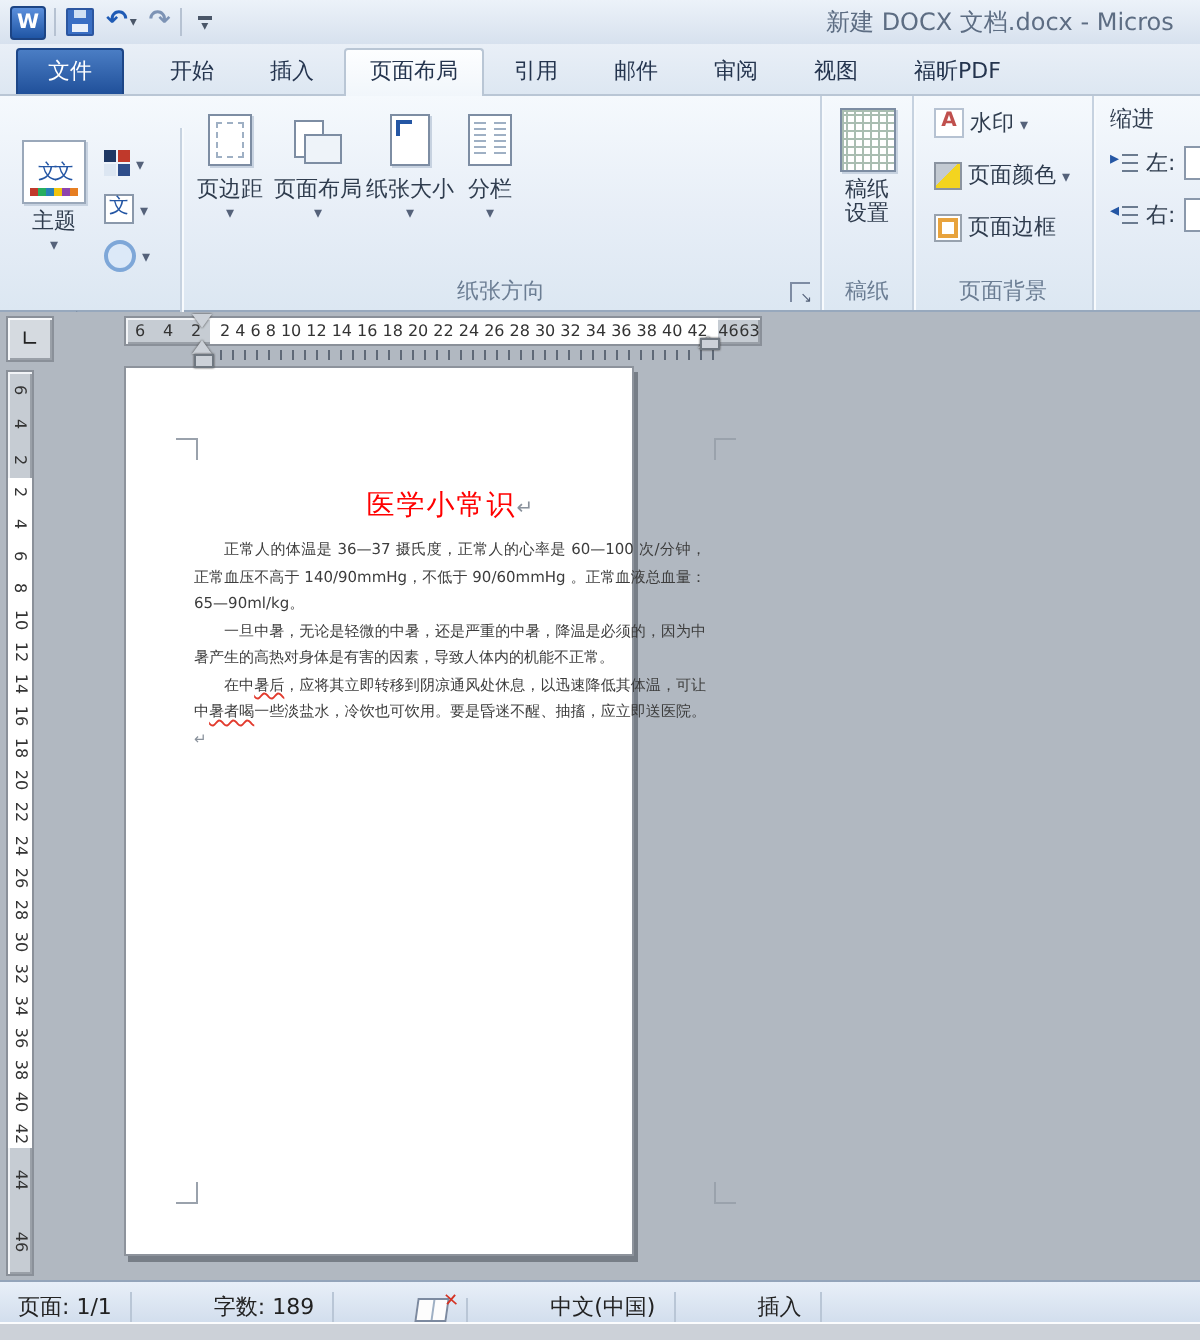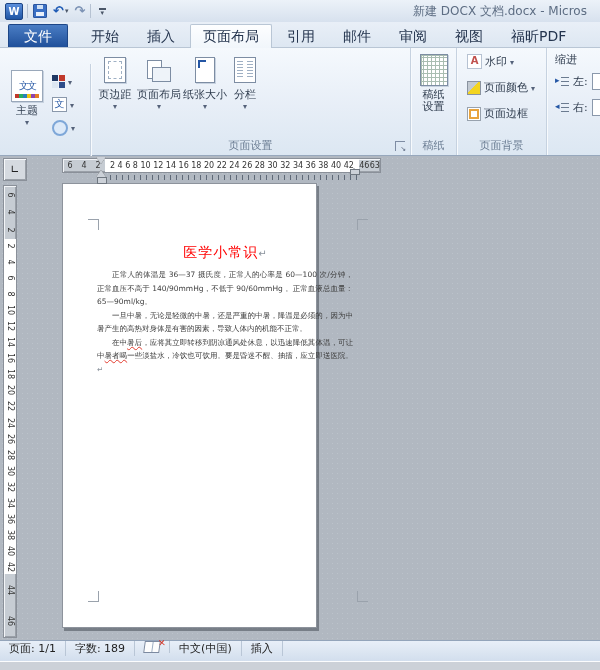--- a/index.html
+++ b/index.html
@@ -24,21 +24,21 @@
   .mini-caret::after{content:"▾";font-size:7px;color:#4a5668;margin-left:1px;}
   .qat-more{display:flex;flex-direction:column;align-items:center;width:12px;}
   .qat-more::before{content:"";width:7px;border-top:2px solid #4a5668;margin-bottom:1px;}
   .qat-more::after{content:"▾";font-size:7px;color:#4a5668;line-height:4px;}
   .wintitle{position:absolute;left:413px;top:3px;white-space:nowrap;font-size:12px;color:#5d6d83;}
 
   
   .tabrow{position:absolute;top:22px;left:0;right:0;height:26px;
     background:linear-gradient(#e9eff7,#dde7f2);border-bottom:1px solid #b9c6d5;
     display:flex;align-items:flex-end;padding-left:8px;box-sizing:border-box;}
-  .tab{height:22px;line-height:22px;padding:0 12px;margin-right:2px;font-size:14px;color:#253activ formal550;
+  .tab{height:22px;line-height:22px;padding:0 12px;margin-right:2px;font-size:11px;color:#253activ formal550;
     color:#24344e;border:1px solid transparent;border-bottom:none;border-radius:2px 2px 0 0;}
   .tab.file{background:linear-gradient(#4a7dc4,#20509a);color:#fff;border-color:#1d4687;
     margin-right:10px;padding:0 15px;}
   .tab.active{background:linear-gradient(#fdfeff,#f1f6fb);border-color:#b9c6d5;
     height:23px;margin-bottom:-1px;z-index:2;margin-top:30px;}
 
   
   .ribbon{position:absolute;top:48px;left:0;right:0;height:108px;box-sizing:border-box;
     background:linear-gradient(#f5f9fd,#e7eef7 55%,#dce7f2);border-bottom:1px solid #97a8bd;display:flex;}
   .group{position:relative;height:100%;border-right:1px solid #c6d2e0;box-shadow:1px 0 0 #f7fafd;box-sizing:border-box;flex:0 0 auto;}
@@ -155,21 +155,21 @@
   .docbody{position:absolute;left:34px;top:84px;width:256px;font-size:7.5px;line-height:13.5px;
     color:#3d3d3d;text-align:justify;}
   .docbody p{margin:0;text-indent:2em;}
   .miss{text-decoration:underline;text-decoration-style:wavy;text-decoration-color:#e23b2e;
     text-decoration-thickness:1px;text-underline-offset:1px;}
   .endmark{color:#8a929c;}
 
   
   .statusbar{position:absolute;left:0;right:0;top:640px;height:21px;box-sizing:border-box;
     background:linear-gradient(#e8eff8,#d2deed);border-top:1px solid #93a4ba;
-    display:flex;align-items:flex-start;font-size:11px;color:#222;z-index:5;}
+    display:flex;align-items:flex-end;font-size:11px;color:#222;z-index:5;gap:32px;}
   .sitem{display:flex;align-items:center;padding:0 9px;border-right:1px solid #b9c6d6;}
   .book{position:relative;width:14px;height:10px;background:#fdfdfd;border:1px solid #7c8aa0;transform:skewX(-8deg);}
   .book::before{content:"";position:absolute;left:50%;top:0;bottom:0;width:1px;background:#9fb0c4;}
   .bookx{position:absolute;right:4px;top:-3px;color:#d43324;font-size:9px;font-weight:bold;transform:skewX(8deg);}
   .bottomstrip{position:absolute;left:0;right:0;top:661px;height:9px;background:#ccd1d8;border-top:1px solid #fbfcfd;}
 </style>
 </head>
 <body>
 
 <div id="window">
@@ -265,21 +265,21 @@
           <span class="darrow"></span>
         </div>
         <div class="bigbtn" style="width:34px">
           <span class="icon">
               <span class="i-columns"></span>
             </span>
           <span class="bl">分栏</span>
           <span class="darrow"></span>
         </div>
       </div>
-      <div class="glabel">页面设置</div>
+      <div class="glabel">纸张方向</div>
       <div class="dl"></div>
     </div>
 
     <div class="group" style="width:46px;">
       <div class="gcontent" style="justify-content:center;">
         <div class="bigbtn" style="width:44px">
           <span class="icon">
               <span class="i-paper"></span>
             </span>
           <span class="bl">稿纸</span>

